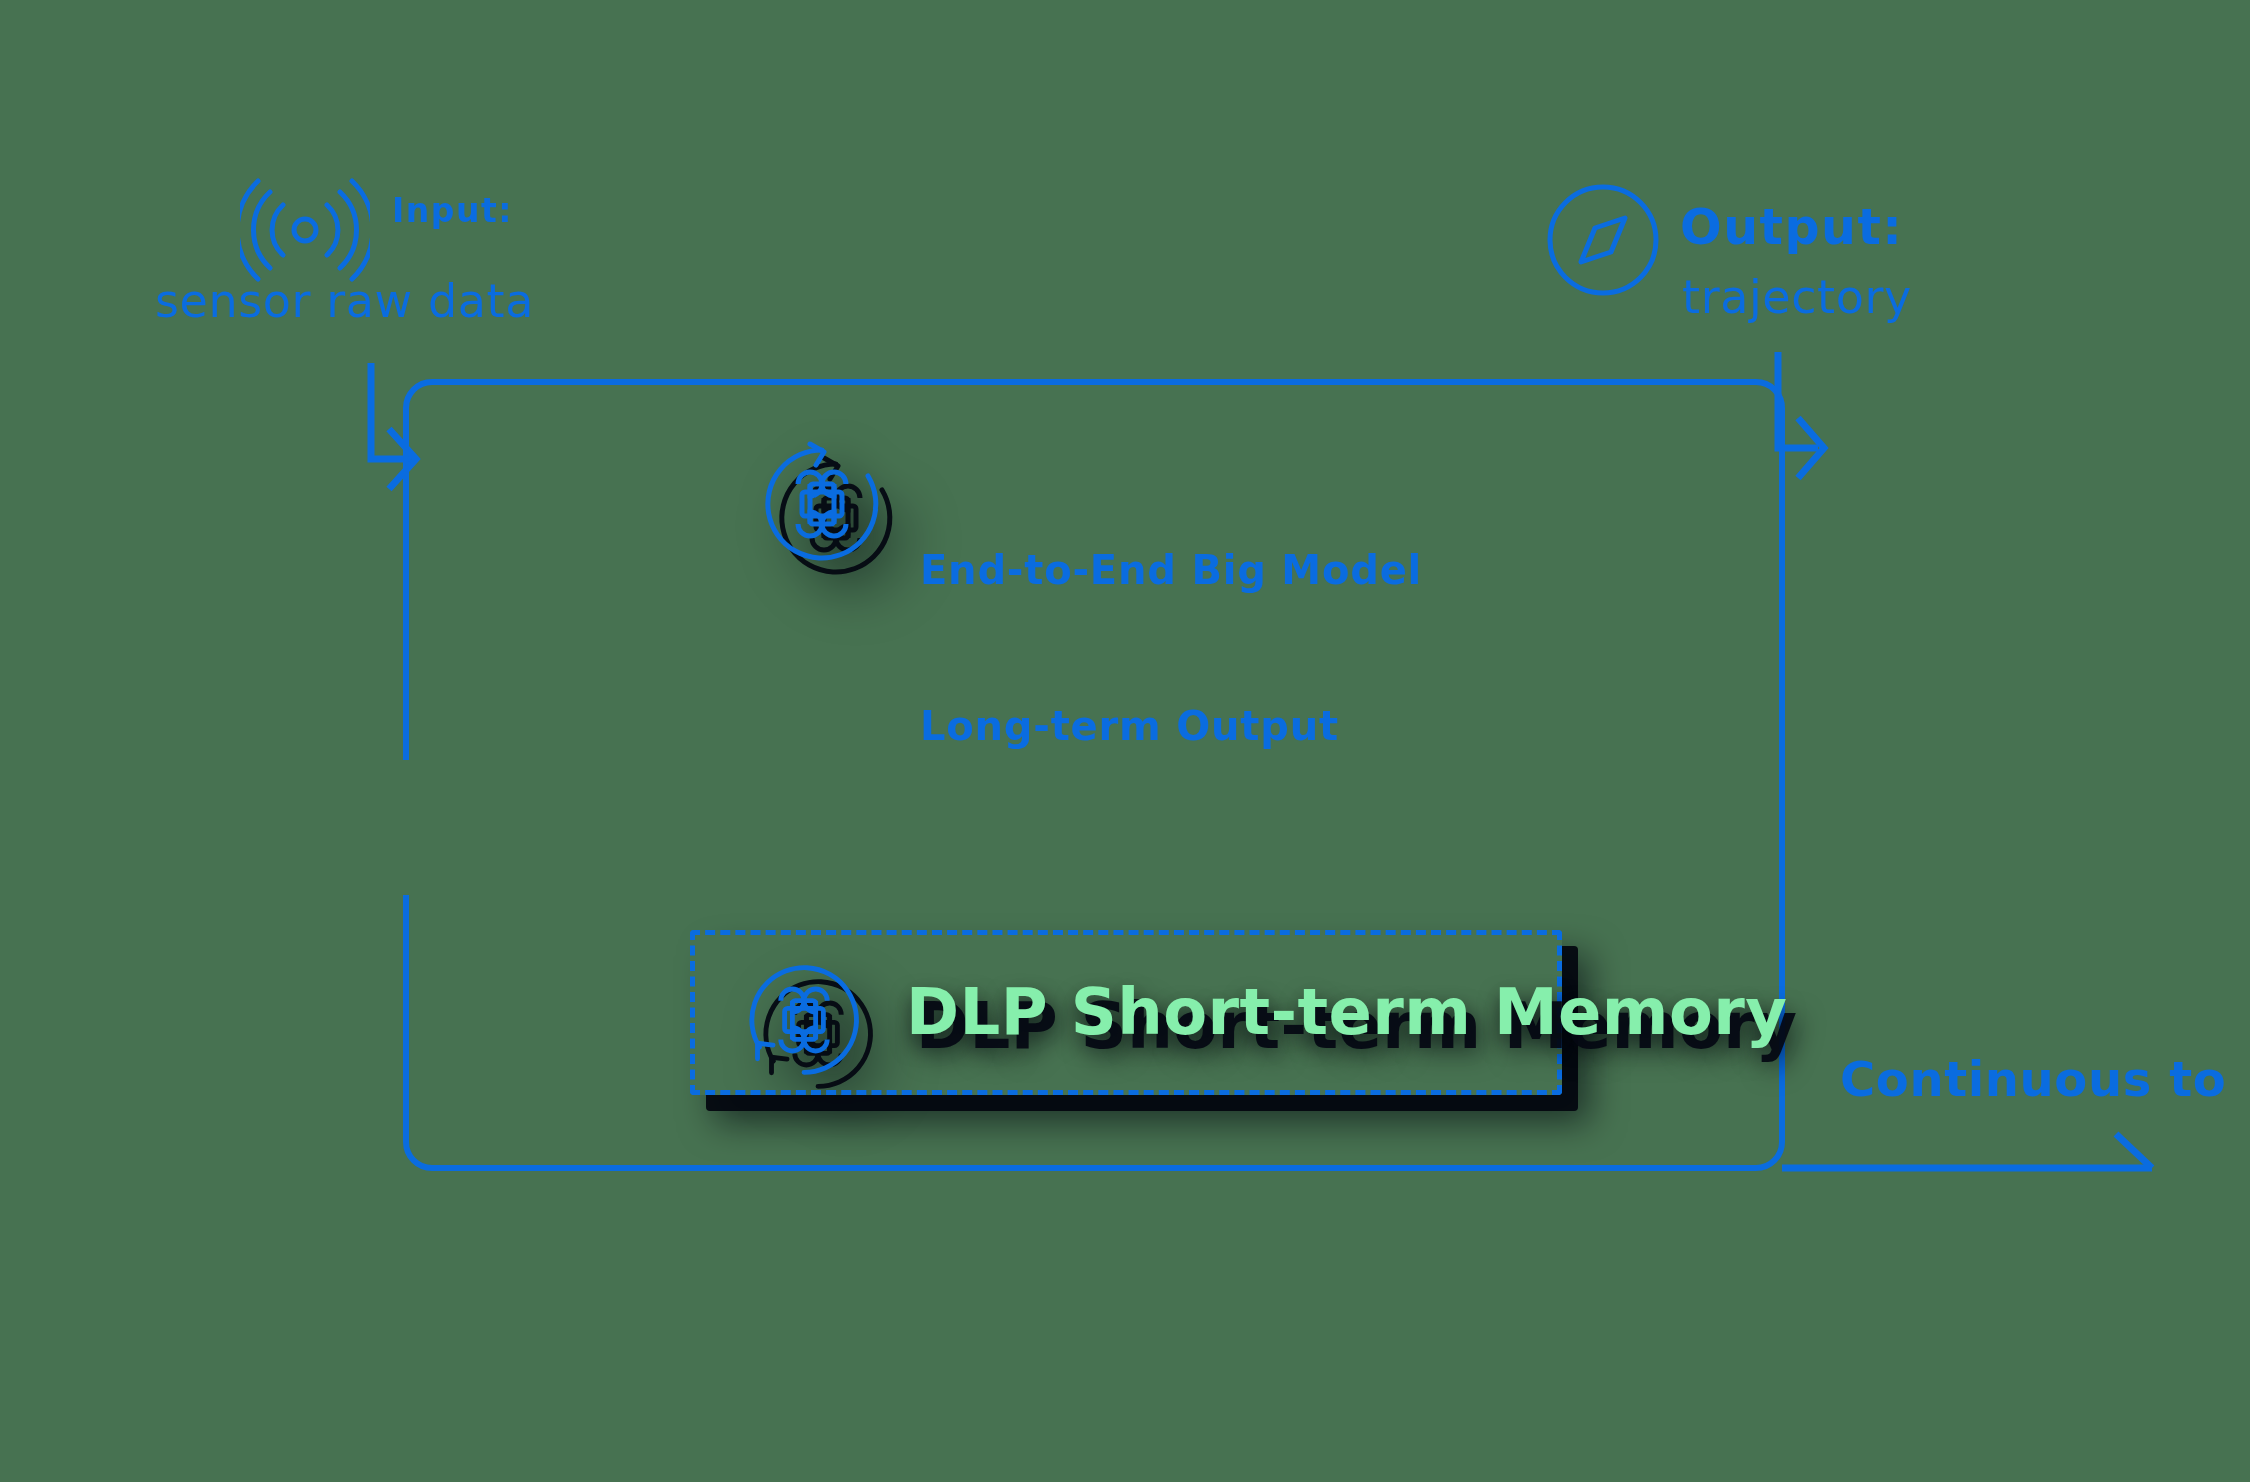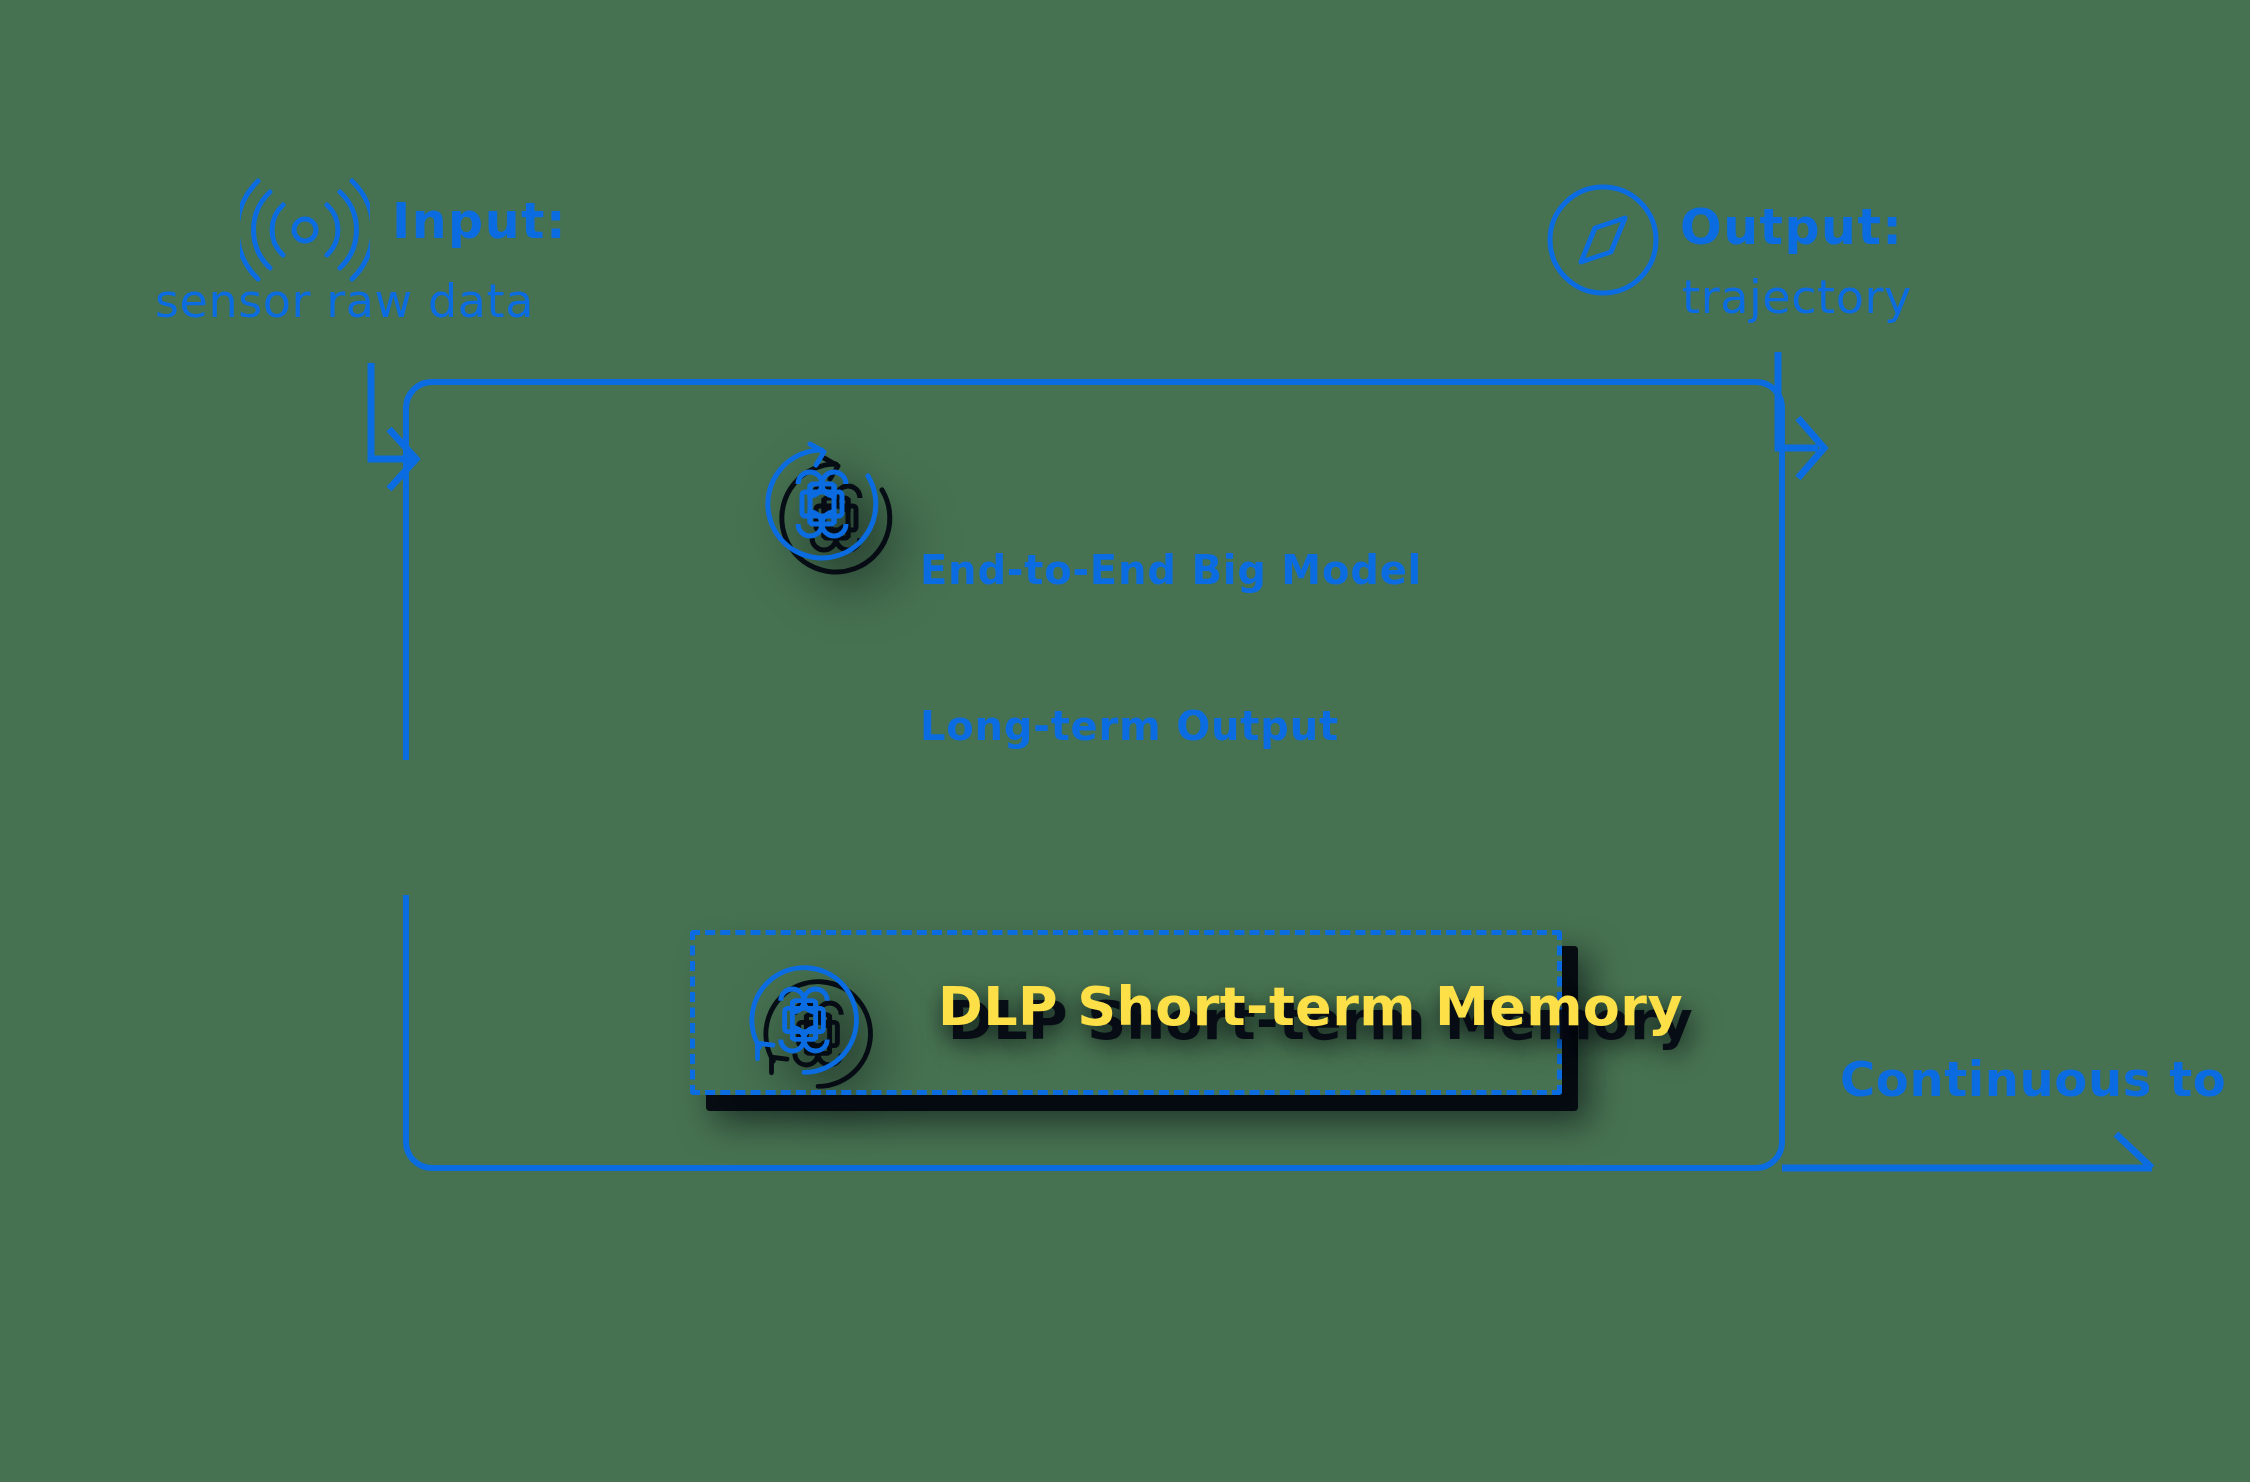--- a/index.html
+++ b/index.html
@@ -36,21 +36,21 @@
     color: #0a6ce0;
     font-family: "DejaVu Sans", sans-serif;
     white-space: pre;
     line-height: 1.30;
     letter-spacing: 0.5px;
   }
   .txt.bold { font-weight: 700; }
 
   #input-heading {
     left: 392px; top: 190px;
-    font-size: 49px;
+    font-size: 33px;
     font-weight: 700;
     letter-spacing: 1.5px;
   }
   #input-sub {
     left: 155px; top: 272px;
     font-size: 46px;
     font-weight: 400;
     letter-spacing: 0.6px;
   }
   #output-heading {
@@ -91,31 +91,30 @@
     border-radius: 4px;
     box-sizing: border-box;
     box-shadow:
       16px 16px 0 0 rgba(3,6,15,0.93),
       26px 26px 34px 2px rgba(2,5,12,0.55);
     background: transparent;
   }
   #dlp-label {
     position: absolute;
     left: 906px; top: 975px;
-    font-size: 54px;
-    font-weight: 700;
-    color: #fde047;
+    font-size: 64px;
+    font-weight: 700;
+    color: #86efac;
     letter-spacing: 0.4px;
     text-shadow:
       10px 14px 0 rgba(4,8,18,0.92),
       14px 20px 26px rgba(2,5,12,0.7),
       0 10px 20px rgba(2,5,12,0.55);
     white-space: pre;
     font-family: "DejaVu Sans", sans-serif;
-    margin-left: 32px;
   }
 
   
   .cmd-icon {
     position: absolute;
     filter:
       drop-shadow(14px 14px 0 rgba(4,8,18,0.95))
       drop-shadow(20px 22px 22px rgba(2,5,12,0.6));
   }
   #model-icon { left: 758px; top: 440px; width: 128px; height: 128px; }

